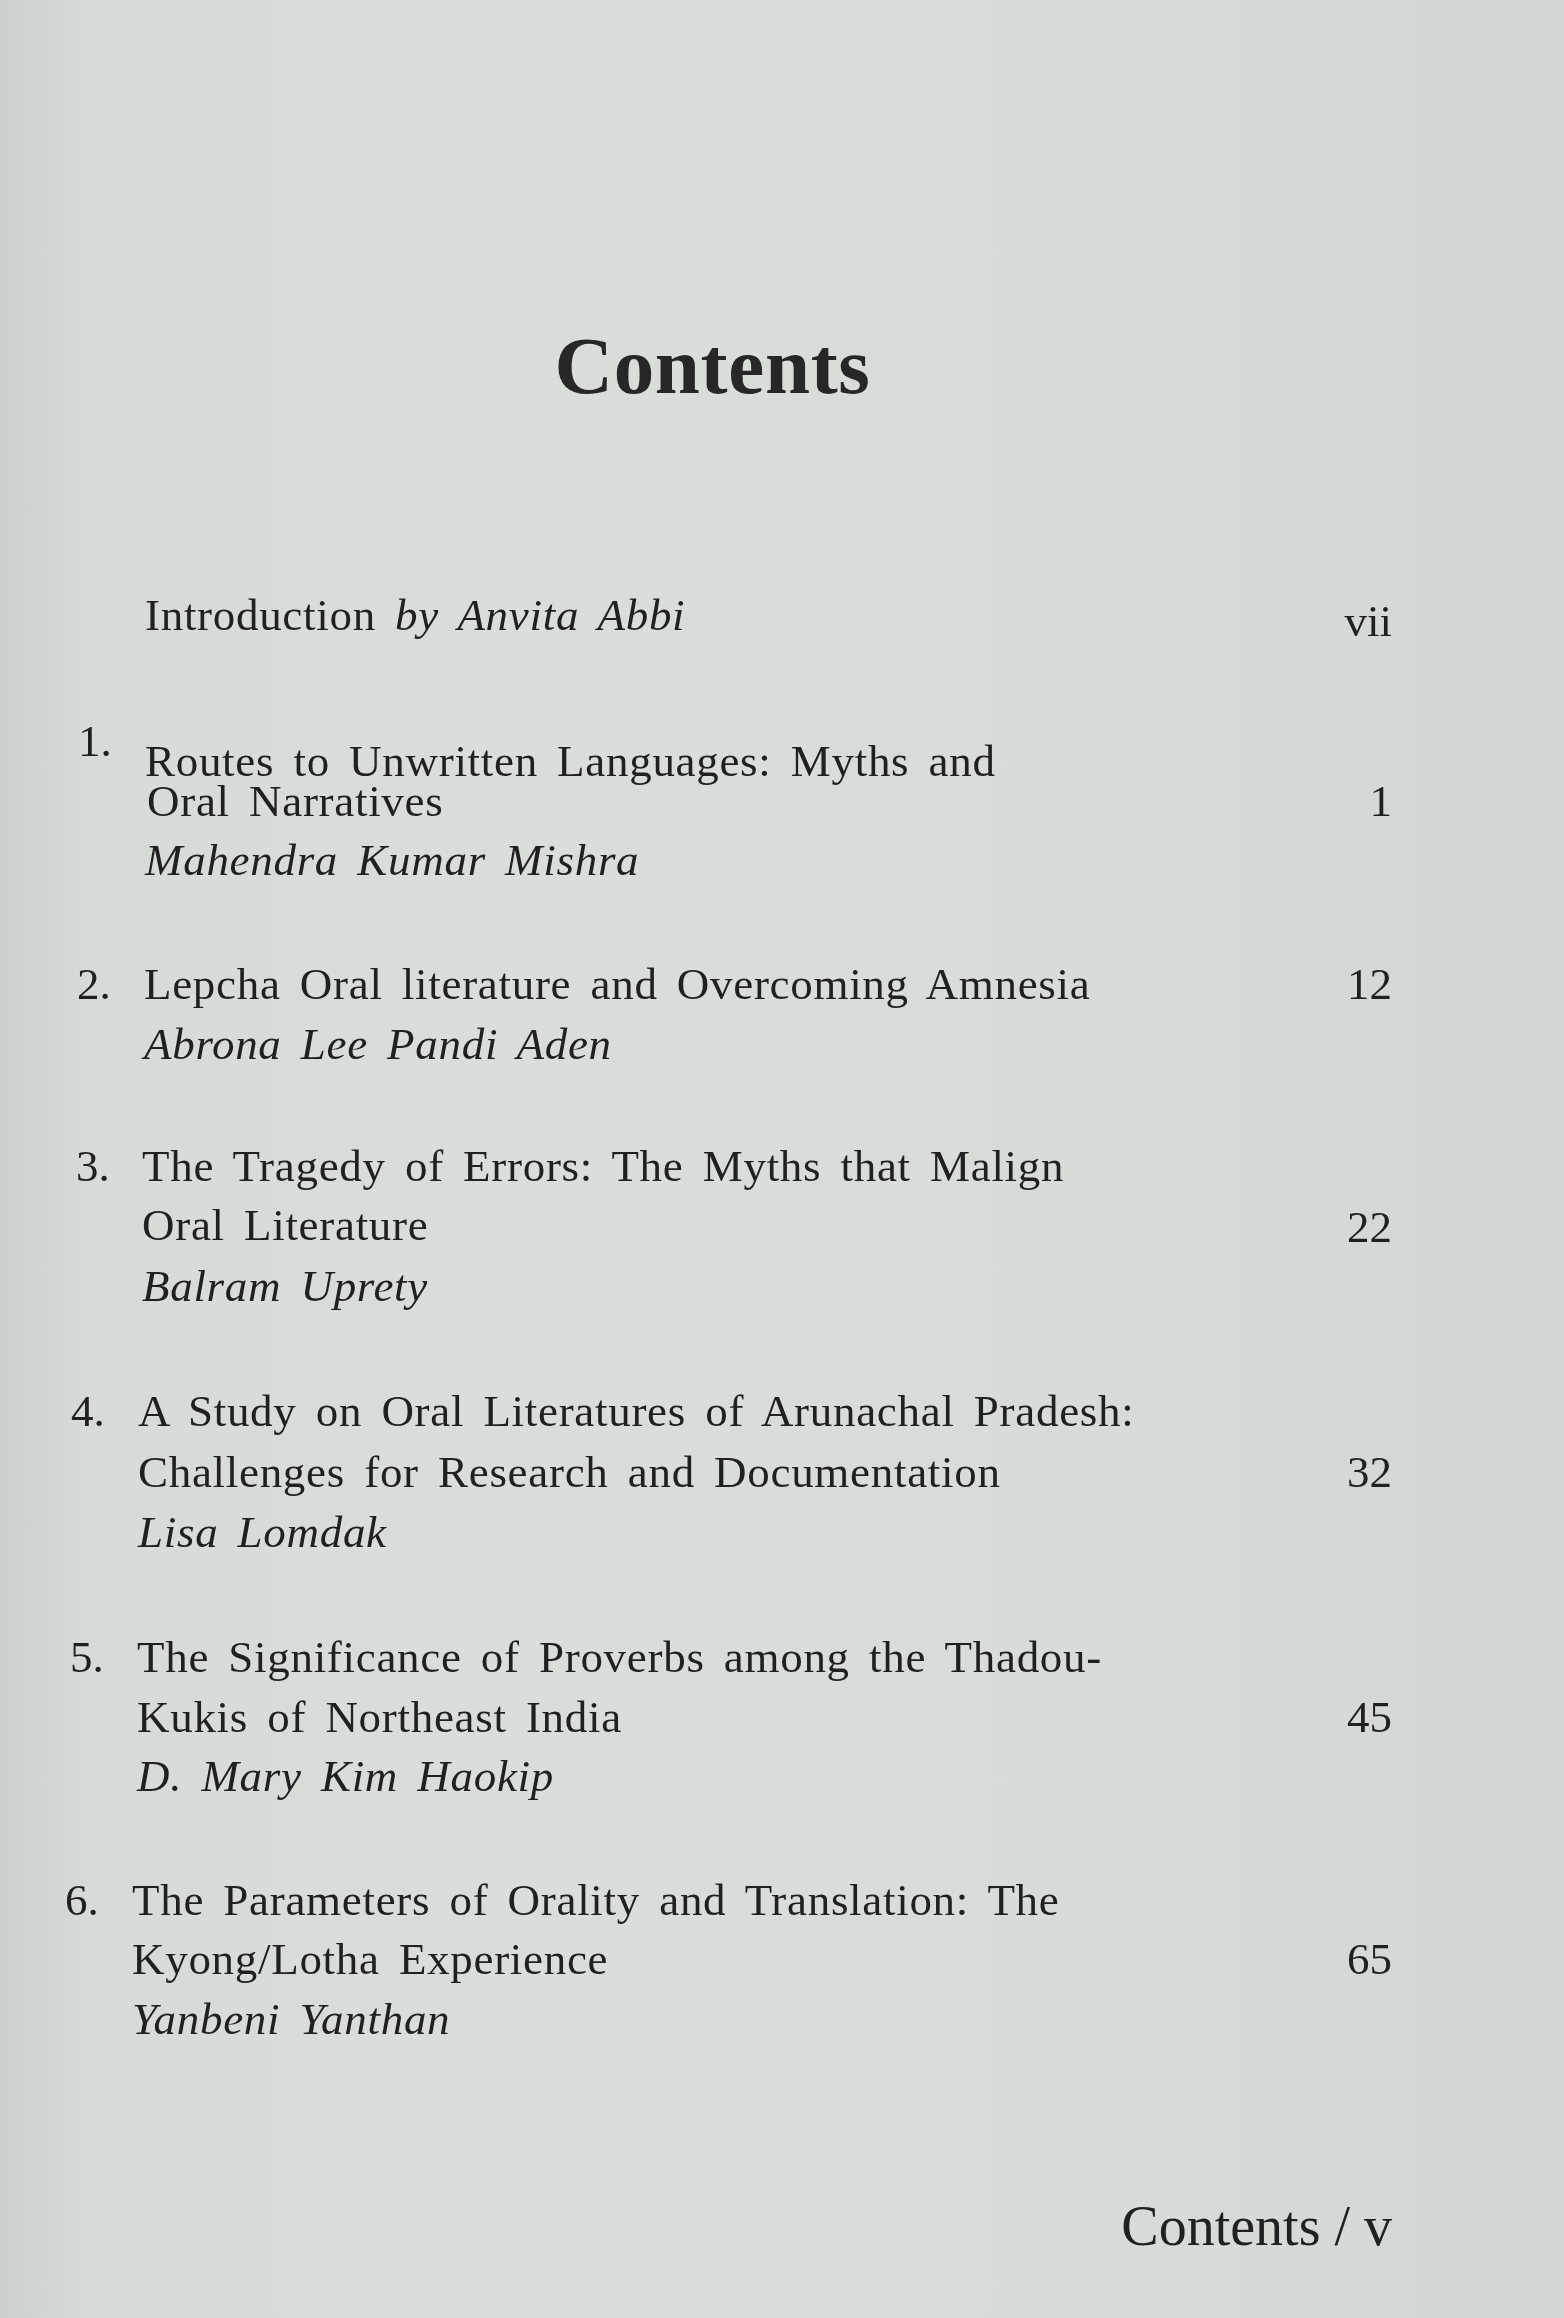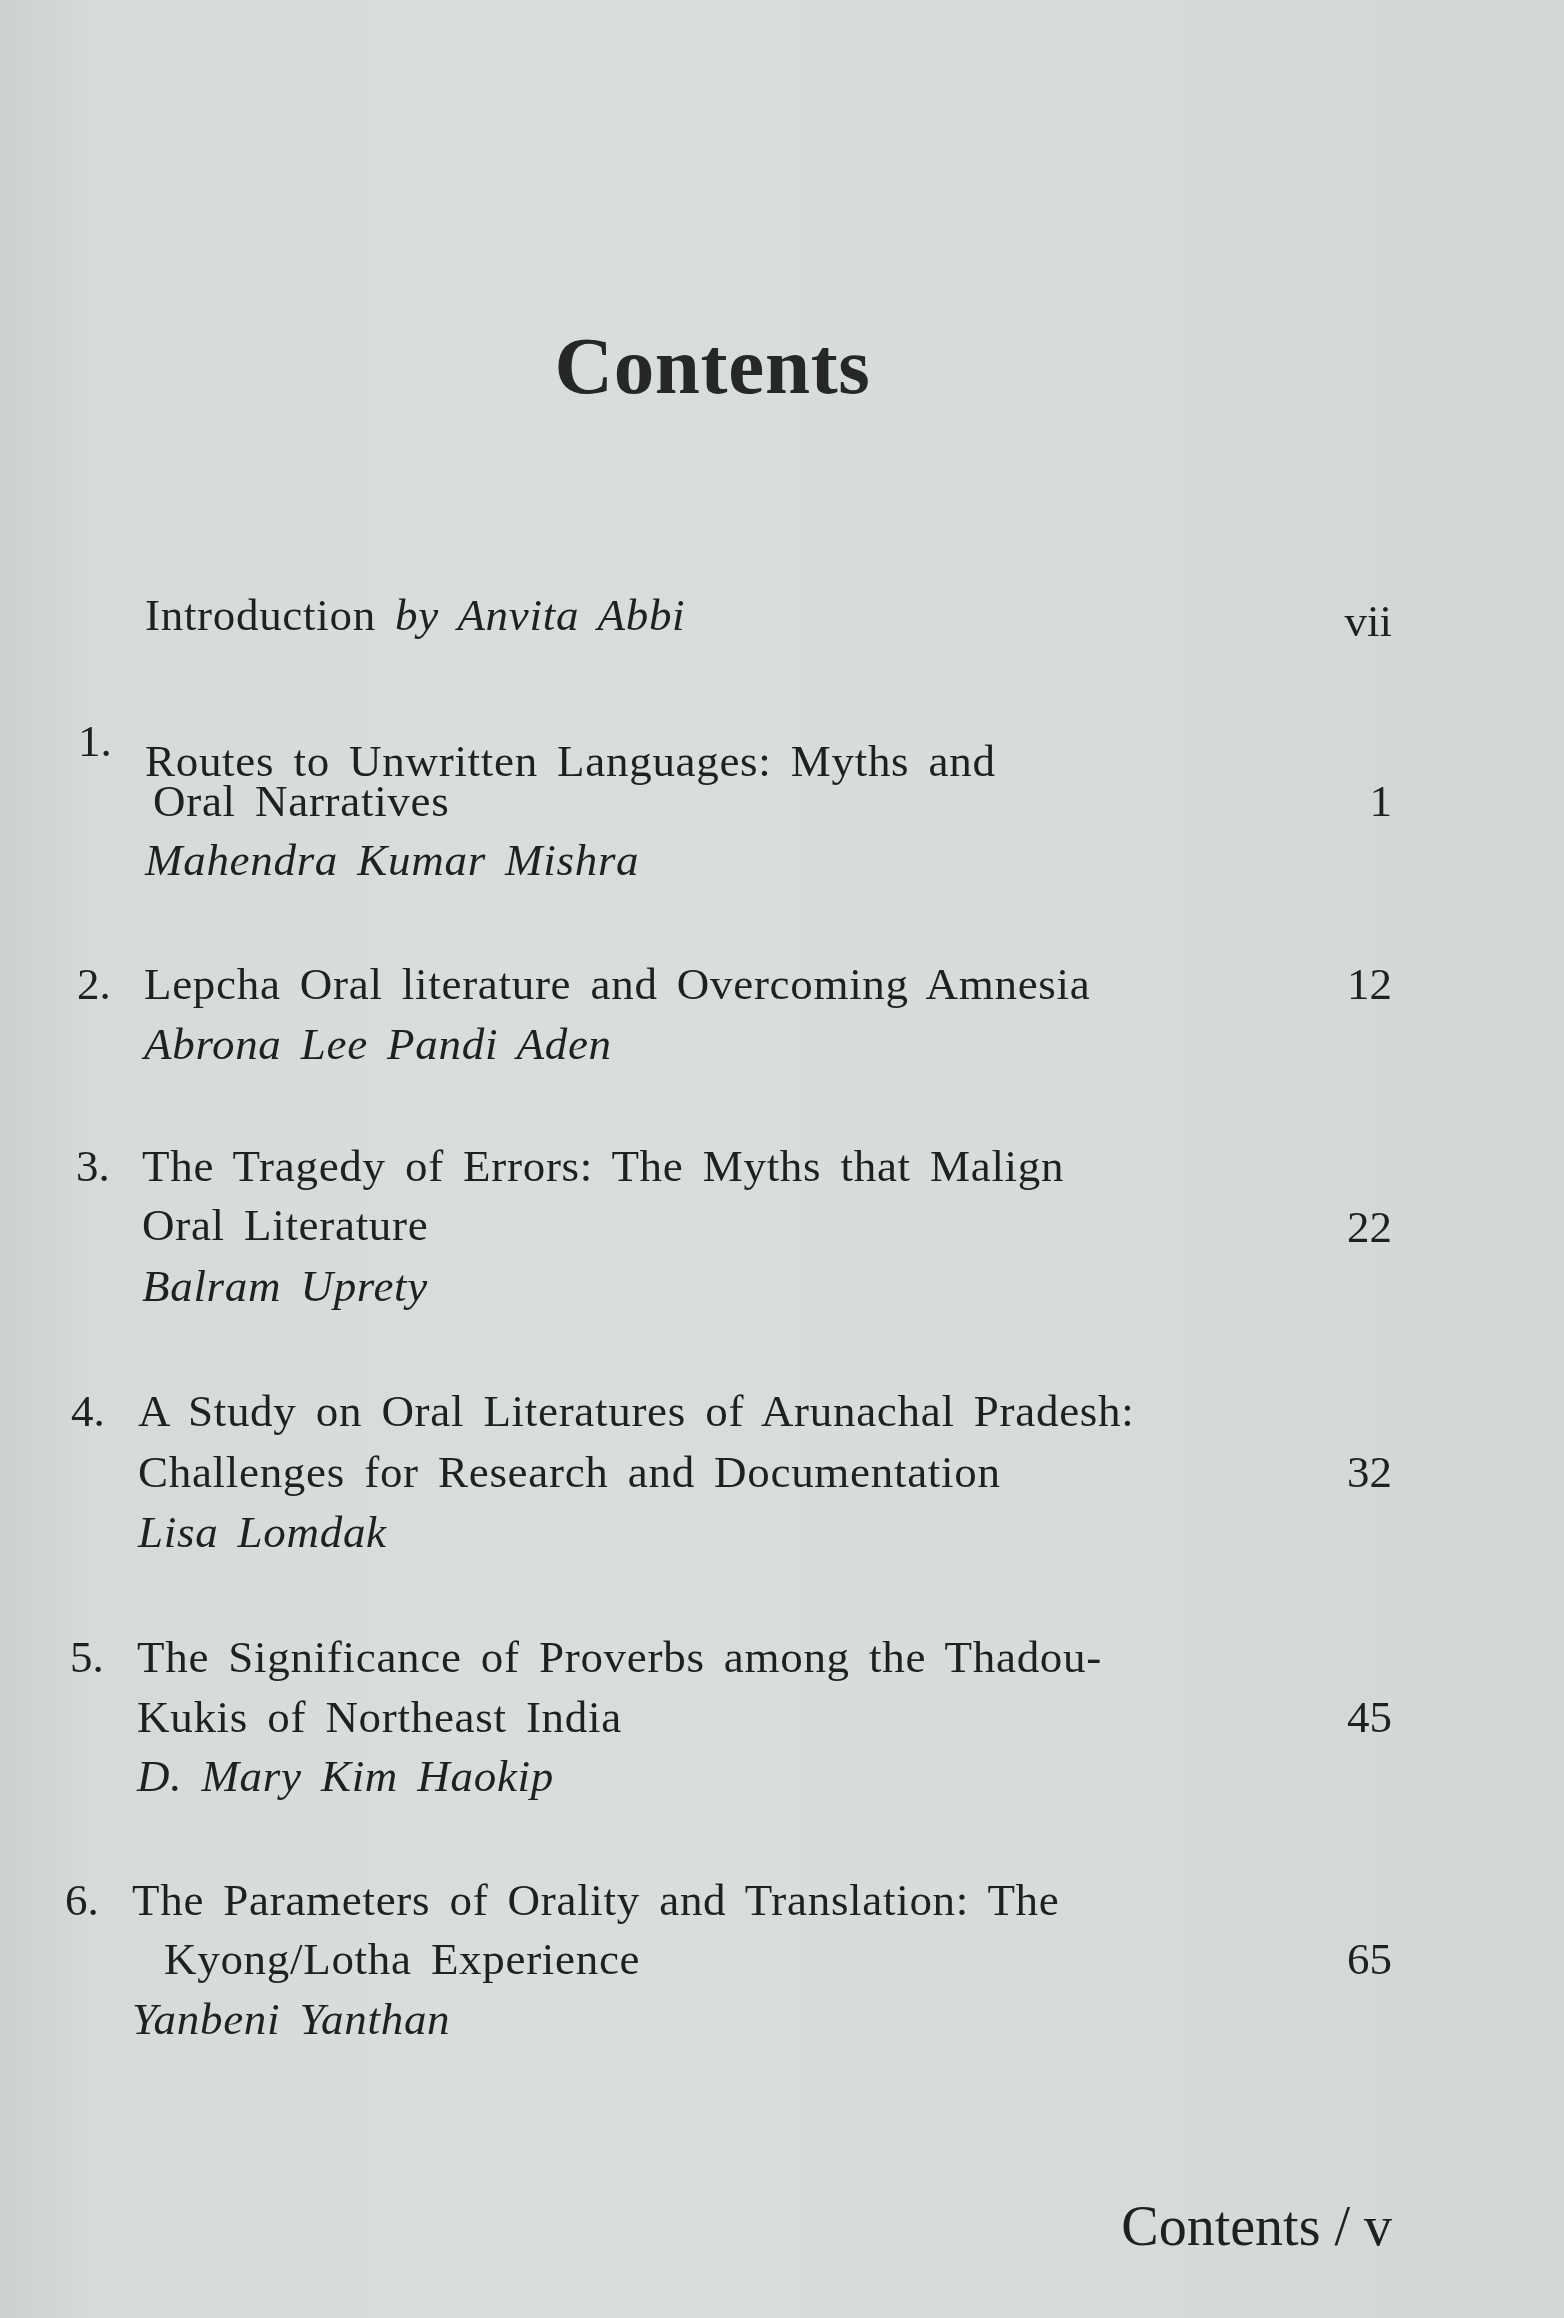--- a/index.html
+++ b/index.html
@@ -46,21 +46,21 @@
     <div class="line" style="left:145px; top:589px;">
       <span>Introduction</span>
       <span class="by">by Anvita Abbi</span>
     </div>
     <div class="page-no" style="top:595px;">vii</div>
   </div>
 
   <div class="entry">
     <div class="num" style="left:78px; top:715px;">1.</div>
     <div class="line" style="left:145px; top:715px;margin-top:20px;">Routes to Unwritten Languages: Myths and</div>
-    <div class="line" style="left:153px; top:775px;text-align:right;">Oral Narratives</div>
+    <div class="line" style="left:147px; top:775px;text-align:right;">Oral Narratives</div>
     <div class="page-no" style="top:775px;">1</div>
     <div class="line author" style="left:145px; top:834px;">Mahendra Kumar Mishra</div>
   </div>
 
   <div class="entry">
     <div class="num" style="left:77px; top:958px;">2.</div>
     <div class="line" style="left:144px; top:958px;">Lepcha Oral literature and Overcoming Amnesia</div>
     <div class="page-no" style="top:958px;">12</div>
     <div class="line author" style="left:144px; top:1018px;">Abrona Lee Pandi Aden</div>
   </div>
@@ -85,20 +85,20 @@
     <div class="num" style="left:70px; top:1631px;">5.</div>
     <div class="line" style="left:137px; top:1631px;">The Significance of Proverbs among the Thadou-</div>
     <div class="line" style="left:137px; top:1691px;">Kukis of Northeast India</div>
     <div class="page-no" style="top:1691px;">45</div>
     <div class="line author" style="left:137px; top:1750px;">D. Mary Kim Haokip</div>
   </div>
 
   <div class="entry">
     <div class="num" style="left:65px; top:1874px;">6.</div>
     <div class="line" style="left:132px; top:1874px;">The Parameters of Orality and Translation: The</div>
-    <div class="line" style="left:132px; top:1933px;margin-left:32px;">Kyong/Lotha Experience</div>
+    <div class="line" style="left:132px; top:1933px;">Kyong/Lotha Experience</div>
     <div class="page-no" style="top:1933px;">65</div>
     <div class="line author" style="left:132px; top:1993px;">Yanbeni Yanthan</div>
   </div>
 
   <div class="footer">Contents / v</div>
 </div>
 
 
 </body></html>

